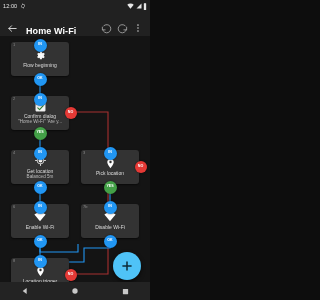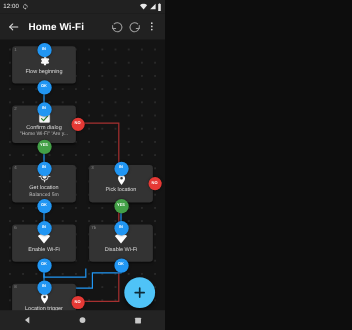--- a/index.html
+++ b/index.html
@@ -31,21 +31,21 @@
   #statusbar .sb-left-icons { display:flex; align-items:center; gap:2px; margin-left:3px; }
   #statusbar .spacer { flex:1; }
   #statusbar .sb-right-icons { display:flex; align-items:center; gap:1.5px; }
   .sb-ic { display:block; }
 
   
   #toolbar {
     position:absolute; top:12px; left:0;
     width:150px; height:24px;
     background:#212121;
-    display:flex; align-items:center;
+    display:flex; align-items:flex-end;
     padding:0 4px;
     z-index:40;
   }
   #toolbar .tb-title {
     font-size:9px; color:#ffffff; font-weight:bold;
     margin-left:6px; letter-spacing:0.1px; white-space:nowrap;
   }
   #toolbar .spacer { flex:1; }
   #toolbar .tb-btn {
     width:16px; height:16px;

